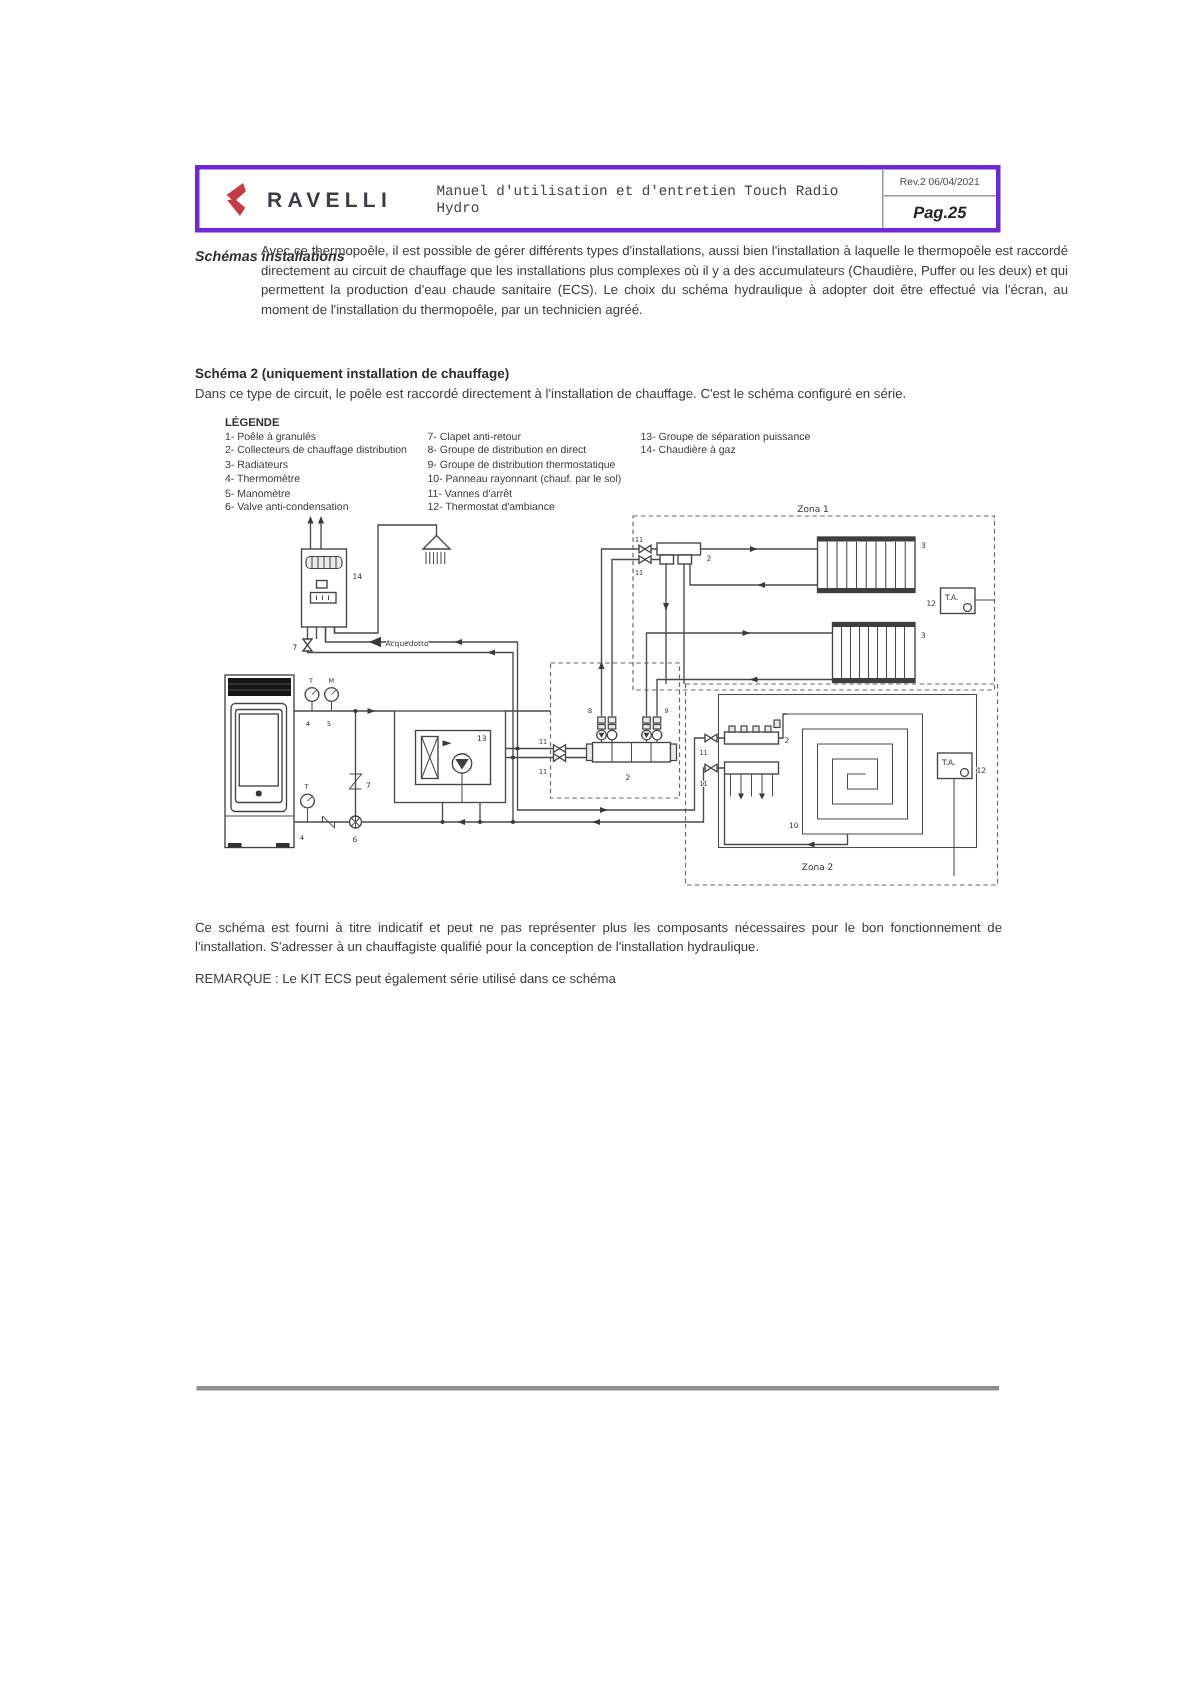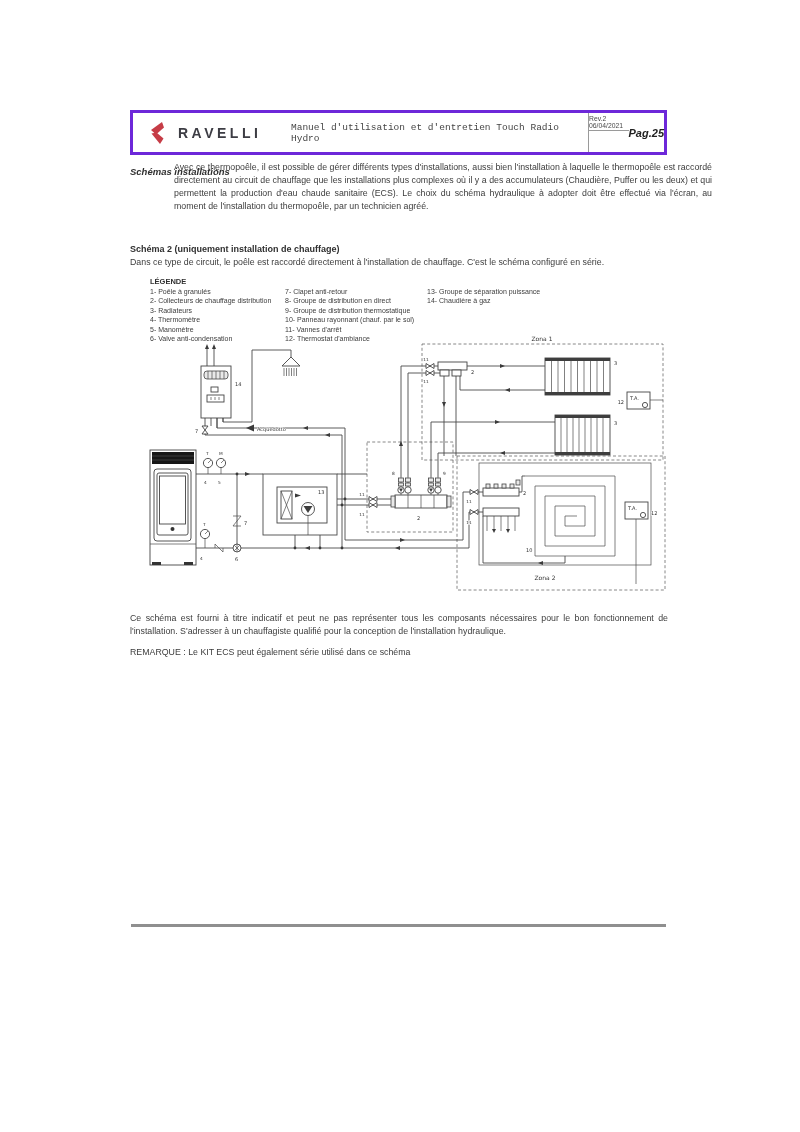--- a/index.html
+++ b/index.html
@@ -4,21 +4,21 @@
 <style>
   html,body{margin:0;padding:0;background:#fff;}
   .page{position:relative;width:800px;height:1132px;background:#ffffff;overflow:hidden;
         font-family:"Liberation Sans","DejaVu Sans",sans-serif;color:#3c3c3c;}
   
   .hdr{position:absolute;left:130px;top:110px;width:537px;height:45px;border:3px solid #6d28d9;
        display:flex;box-sizing:border-box;background:#fff;}
   .hdr-logo{width:158px;display:flex;align-items:center;gap:9px;padding-left:14px;box-sizing:border-box;}
   .brand{font-size:14px;font-weight:bold;letter-spacing:3.5px;color:#3d3d44;}
   .hdr-title{flex:1;display:flex;align-items:center;justify-content:center;font-size:9.5px;color:#454545;font-family:Liberation Mono, monospace;}
-  .hdr-right{width:76px;border-left:1px solid #9a9a9a;display:flex;flex-direction:row;box-sizing:border-box;}
+  .hdr-right{width:76px;border-left:1px solid #9a9a9a;display:flex;flex-direction:column;box-sizing:border-box;}
   .rev{height:17px;border-bottom:1px solid #9a9a9a;font-size:6.8px;display:flex;align-items:center;justify-content:center;color:#4a4a4a;}
   .pag{flex:1;display:flex;align-items:center;justify-content:center;font-size:11px;font-weight:bold;font-style:italic;color:#222;}
   
   .sec-title{position:absolute;left:130px;top:166px;font-size:9.5px;font-weight:bold;font-style:italic;color:#2f2f2f;}
   .sec-body{position:absolute;left:130px;top:161px;width:538px;font-size:8.8px;line-height:13px;text-align:justify;color:#3c3c3c;margin-left:44px;}
   .sch-title{position:absolute;left:130px;top:244px;font-size:9px;font-weight:bold;color:#2f2f2f;}
   .sch-body{position:absolute;left:130px;top:257px;width:538px;font-size:8.8px;color:#3c3c3c;}
   .leg-title{position:absolute;left:150px;top:277px;font-size:7.5px;font-weight:bold;color:#2f2f2f;}
   .leg-col{position:absolute;top:287px;font-size:7px;line-height:9.4px;color:#3c3c3c;white-space:nowrap;}
   .leg-c1{left:150px;} .leg-c2{left:285px;} .leg-c3{left:427px;}
@@ -347,17 +347,17 @@
     </g>
     <g>
       <rect class="comp" x="480" y="170" width="23" height="17"></rect>
       <text class="dlabel" x="483" y="178">T.A.</text>
       <circle class="comp" cx="498" cy="183" r="2.6"></circle>
       <path class="pt" d="M491 187 V252"></path>
       <text class="dlabel" x="506" y="183">12</text>
     </g>
   </svg>
 
-  <div class="foot-note">Ce schéma est fourni à titre indicatif et peut ne pas représenter tous les composants nécessaires pour le bon fonctionnement de l'installation. S'adresser à un chauffagiste qualifié pour la conception de l'installation hydraulique.</div>
+  <div class="foot-note">Ce schéma est fourni à titre indicatif et peut ne pas représenter plus les composants nécessaires pour le bon fonctionnement de l'installation. S'adresser à un chauffagiste qualifié pour la conception de l'installation hydraulique.</div>
   <div class="remark">REMARQUE : Le KIT ECS peut également série utilisé dans ce schéma</div>
   <div class="rule"></div>
 
 </div>
 
 </body></html>

